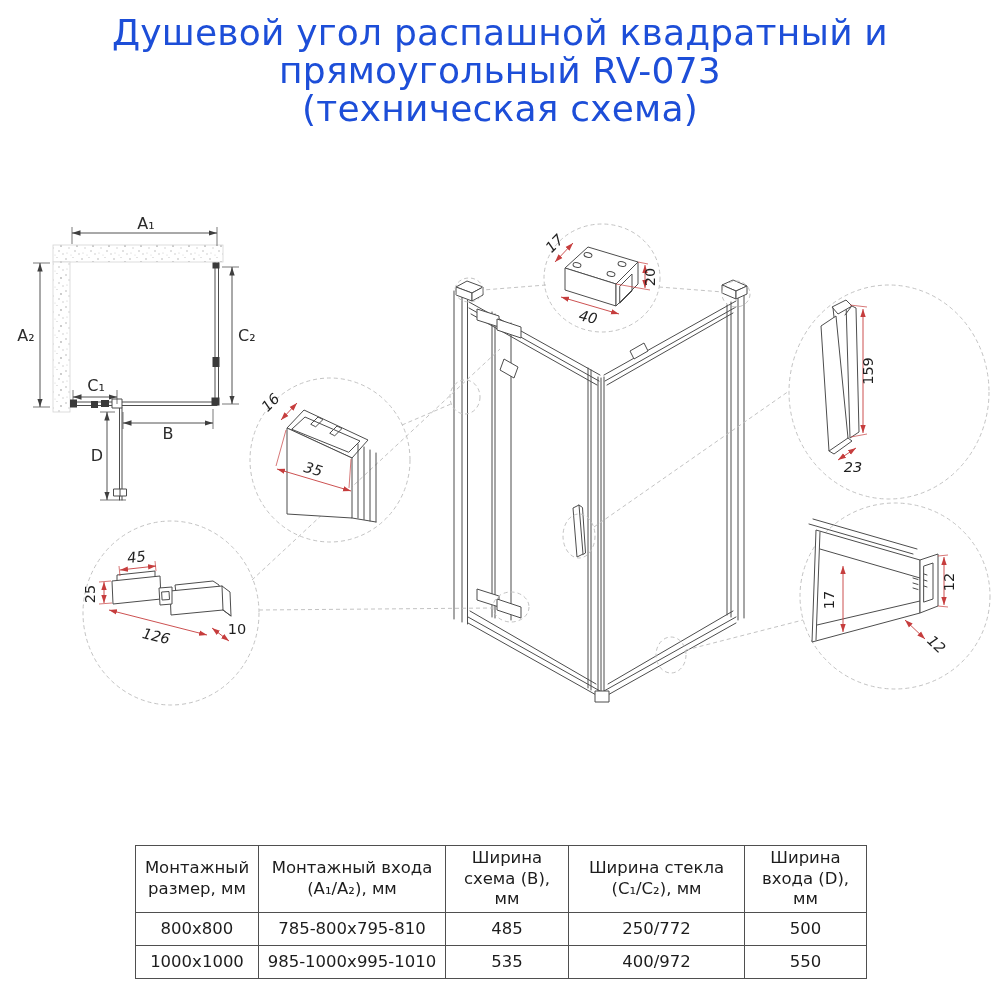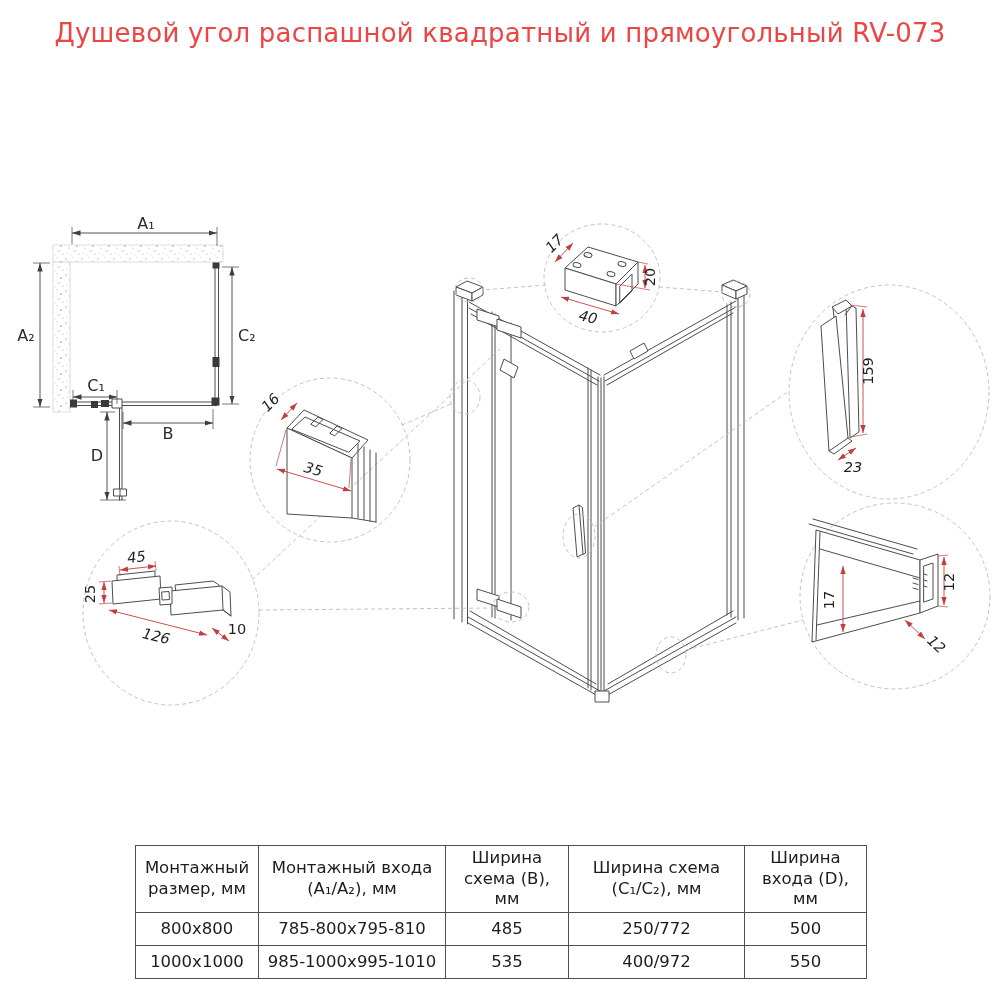--- a/index.html
+++ b/index.html
@@ -1,19 +1,19 @@
 <!DOCTYPE html>
 <html><head>
 <meta charset="utf-8">
 <style>
   html,body{margin:0;padding:0;background:#fff;}
   .page{position:relative;width:1000px;height:1000px;background:#fff;overflow:hidden;
         font-family:"DejaVu Sans","Liberation Sans",sans-serif;}
   .title-block{position:absolute;top:14px;left:0;width:1000px;text-align:center;
-               color:#ef4444;font-size:26px;line-height:38px;font-weight:400;letter-spacing:.2px;}
+               color:#1d4ed8;font-size:36px;line-height:38px;font-weight:400;letter-spacing:.2px;}
   svg{position:absolute;top:118px;left:0;}
   
   .s  {stroke:#4d4d4d;stroke-width:1;fill:none;stroke-linecap:round;stroke-linejoin:round;}
   .sf {stroke:#4d4d4d;stroke-width:1;fill:#ffffff;stroke-linejoin:round;}
   .blk{fill:#3a3a3a;stroke:none;}
   .dash{stroke:#c3c3c3;stroke-width:1;fill:none;stroke-dasharray:4 3;}
   .dim {stroke:#c63d3d;stroke-width:.9;fill:none;}
   .rext{stroke:#c63d3d;stroke-width:.7;fill:none;}
   .pdim{stroke:#3f3f3f;stroke-width:.9;fill:none;}
   .ext {stroke:#3f3f3f;stroke-width:.7;fill:none;}
@@ -28,20 +28,21 @@
   .size-table th{height:52px;}
   .size-table td{height:28px;}
 </style>
 </head>
 <body>
 
 <div class="page">
 
   <div class="title-block">
     <div>Душевой угол распашной квадратный и прямоугольный RV-073</div>
+    <div>(техническая схема)</div>
   </div>
 
   <svg width="1000" height="722" viewBox="0 118 1000 722">
     <defs>
       <marker id="mB" markerWidth="10" markerHeight="8" refX="8.5" refY="3.5" orient="auto-start-reverse" markerUnits="userSpaceOnUse">
         <path d="M0,0.8 L8.5,3.5 L0,6.2 Z" fill="#3f3f3f"></path>
       </marker>
       <marker id="mR" markerWidth="9" markerHeight="8" refX="8" refY="3.5" orient="auto-start-reverse" markerUnits="userSpaceOnUse">
         <path d="M0,0.8 L8,3.5 L0,6.2 Z" fill="#c63d3d"></path>
       </marker>
@@ -262,21 +263,21 @@
         <col style="width:187px">
         <col style="width:123px">
       <col style="width:176px">
         <col style="width:122px">
     </colgroup>
     <thead>
       <tr>
         <th>Монтажный размер, мм</th>
         <th>Монтажный входа (A₁/A₂), мм</th>
         <th>Ширина схема (B), мм</th>
-        <th>Ширина схема (C₁/C₂), мм</th>
+        <th>Ширина стекла (C₁/C₂), мм</th>
         <th>Ширина входа (D), мм</th>
       </tr>
     </thead>
     <tbody>
       <tr>
         <td>800x800</td>
         <td>785-800x795-810</td>
         <td>485</td>
         <td>250/772</td>
         <td>500</td>

